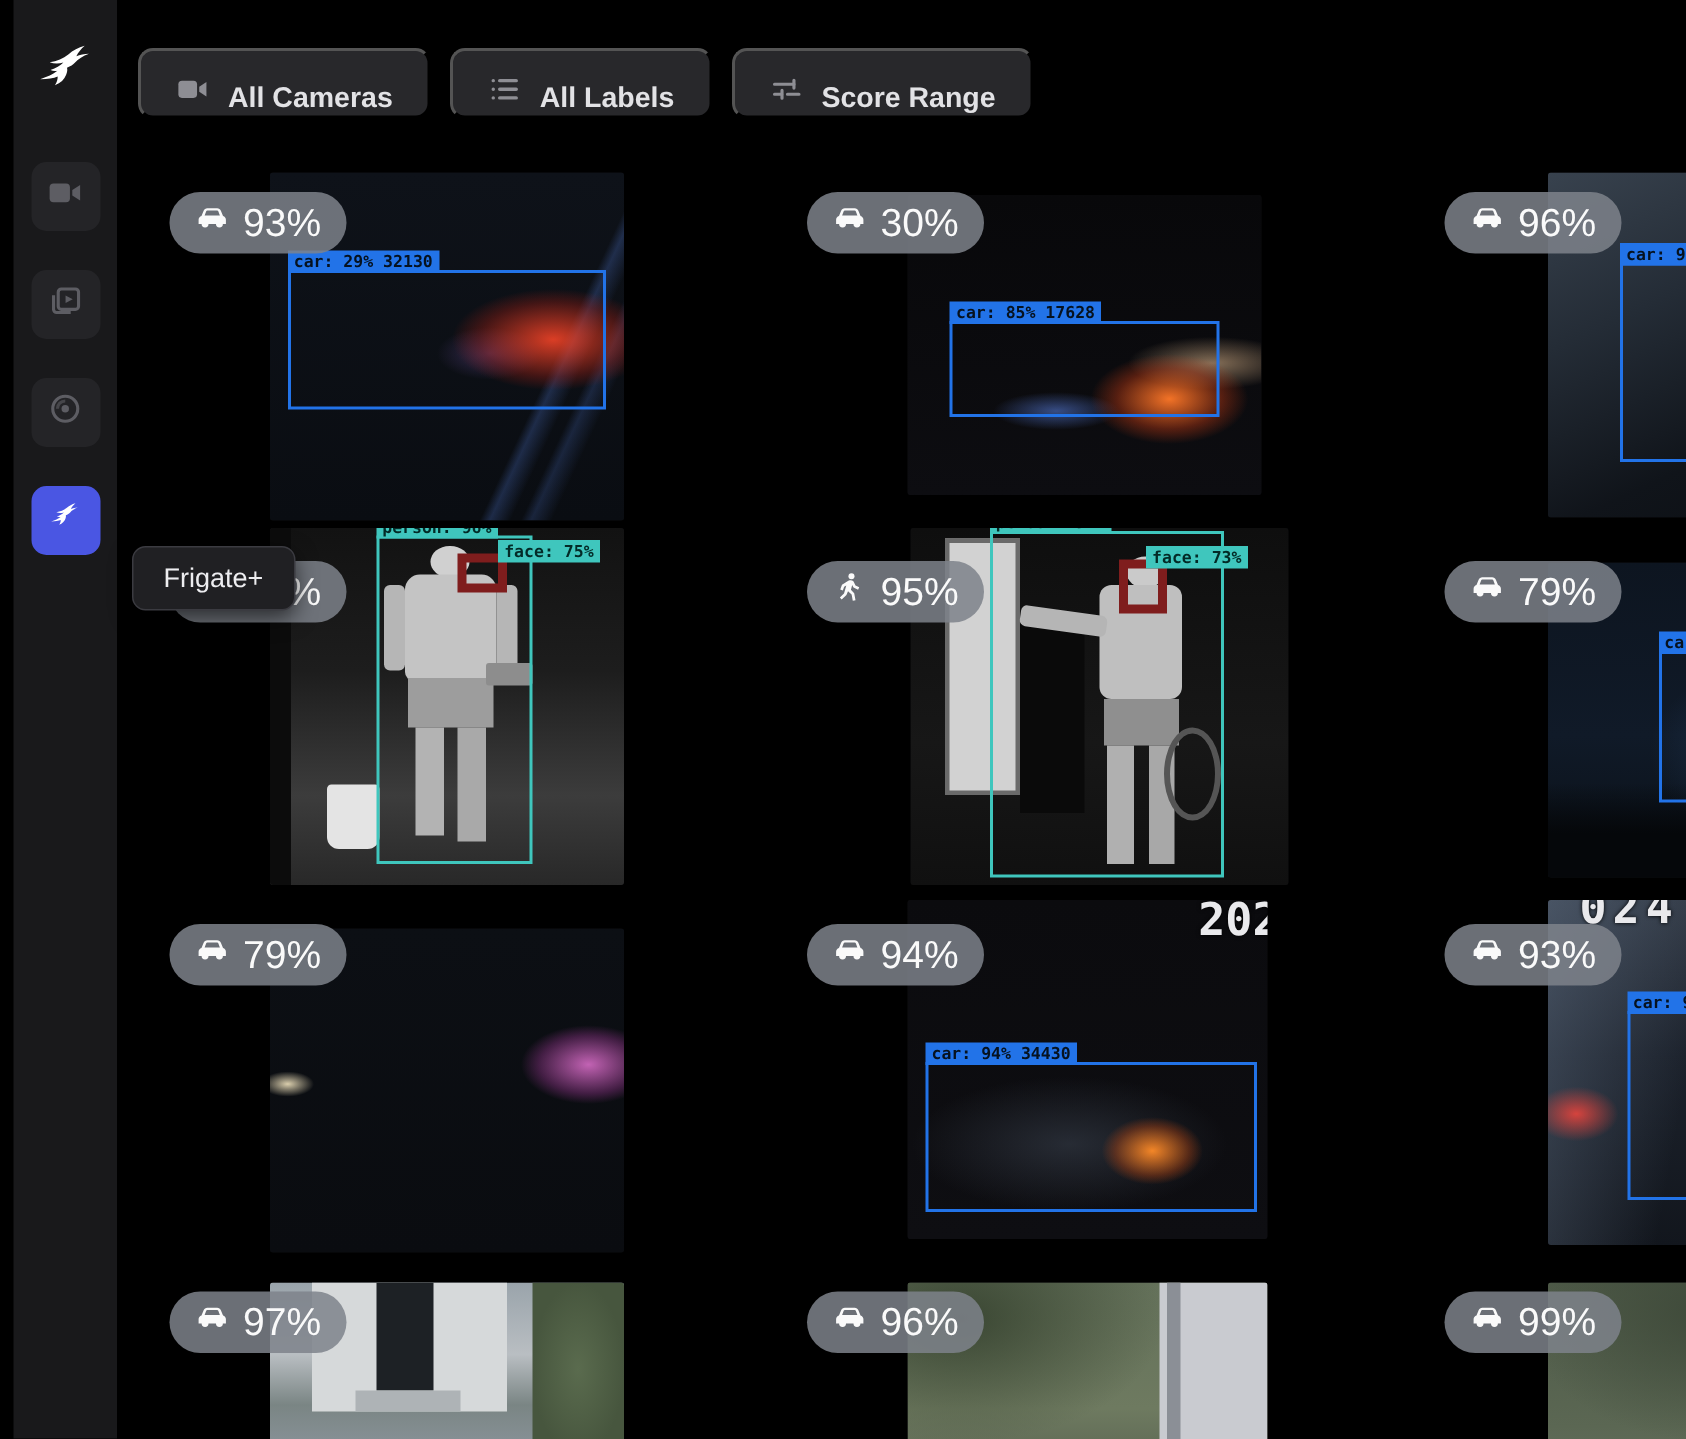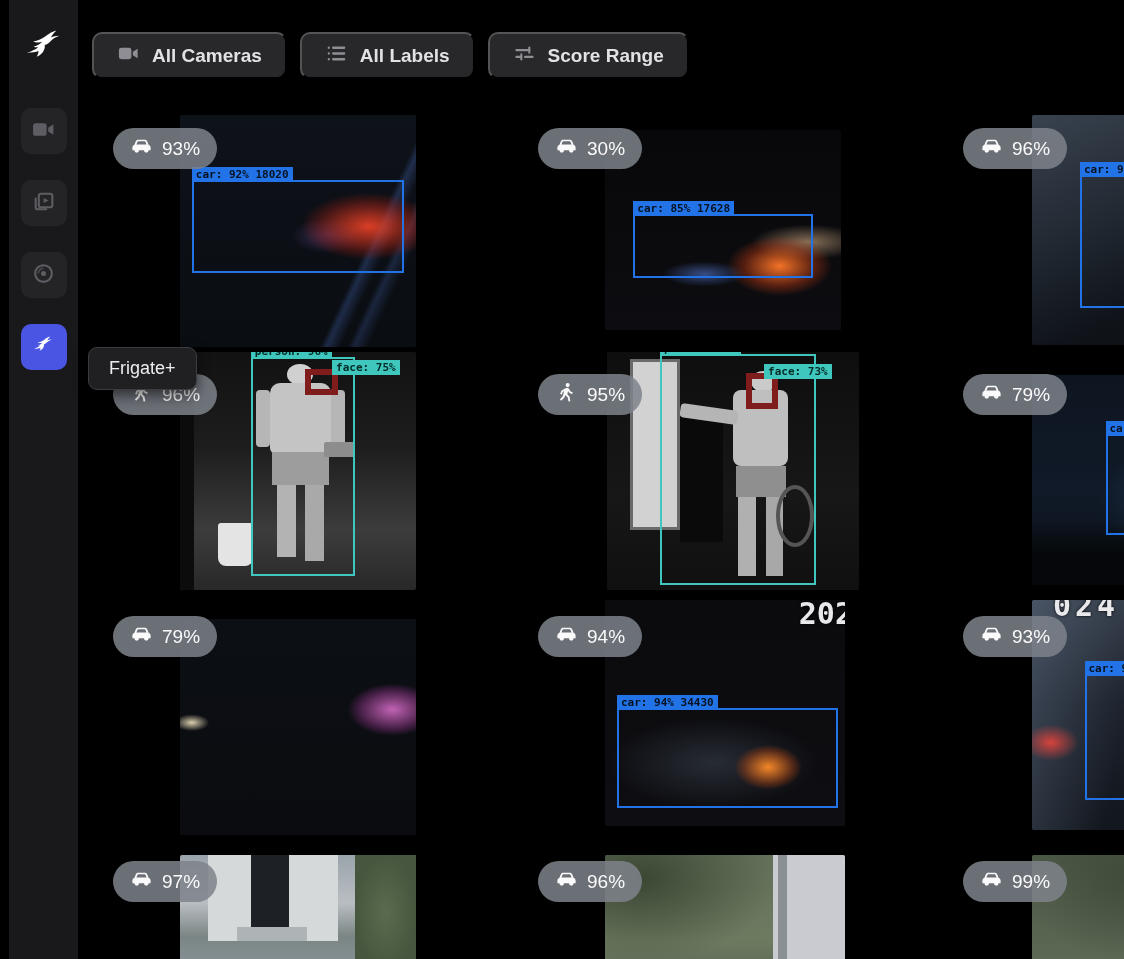--- a/index.html
+++ b/index.html
@@ -8,21 +8,21 @@
   
   .sidebar { position:absolute; left:0; top:0; bottom:0; width:78px; background:#000; z-index:30; }
   .sidebar-panel { position:absolute; left:9px; top:0; bottom:0; width:69px; background:#19191b; display:flex; flex-direction:column; align-items:center; padding-top:24px; }
   .logo { width:46px; height:46px; color:#fff; margin-bottom:38px; }
   .navbtn { width:46px; height:46px; border-radius:10px; background:#242427; color:#5d5d63; display:flex; align-items:center; justify-content:center; margin-bottom:26px; cursor:pointer; }
   .navbtn svg { width:25px; height:25px; }
   .navbtn.active { background:#4a56e3; color:#fff; }
 
   
   .filterbar { position:absolute; left:78px; top:32px; display:flex; gap:13px; padding-left:14px; z-index:10; }
-  .chip { display:inline-flex; align-items:center; gap:12px; height:47px; padding:0 23px; background:#28282b; border-radius:10px; color:#e2e2e5; font-size:19px; font-weight:700; cursor:pointer; white-space:nowrap; }
+  .chip { display:inline-flex; align-items:flex-end; gap:12px; height:47px; padding:0 23px; background:#28282b; border-radius:10px; color:#e2e2e5; font-size:19px; font-weight:700; cursor:pointer; white-space:nowrap; }
   .chip svg { width:23px; height:23px; color:#8e8e94; }
 
   
   .grid { position:absolute; left:100px; top:98px; display:grid; grid-template-columns:425px 425px 425px; grid-template-rows:249px 250px 246px 249px; }
   .tile { position:relative; }
   .imgbox { position:absolute; overflow:hidden; background:#0a0a0c; border-radius:2px; }
 
   
   .t0  .imgbox { left:80px; top:17px; width:236px; height:232px; }
   .t1  .imgbox { left:80px; top:32px; width:236px; height:200px; }
@@ -31,26 +31,26 @@
   .t4  .imgbox { left:82px; top:5px;  width:252px; height:238px; }
   .t5  .imgbox { left:82px; top:28px; width:210px; height:210px; }
   .t6  .imgbox { left:80px; top:22px; width:236px; height:216px; }
   .t7  .imgbox { left:80px; top:3px;  width:240px; height:226px; }
   .t8  .imgbox { left:82px; top:3px;  width:210px; height:230px; }
   .t9  .imgbox { left:80px; top:12px; width:236px; height:240px; }
   .t10 .imgbox { left:80px; top:12px; width:240px; height:240px; }
   .t11 .imgbox { left:82px; top:12px; width:210px; height:240px; }
 
   
-  .badge { position:absolute; left:13px; display:inline-flex; align-items:center; gap:9px; height:41px; padding:0 17px; border-radius:21px; background:rgba(126,130,139,.85); color:#fafafa; font-size:19px; font-weight:500; z-index:5; }
+  .badge { position:absolute; left:13px; display:inline-flex; align-items:center; gap:9px; height:41px; padding:0 17px; border-radius:21px; background:rgba(126,130,139,.85); color:#fafafa; font-size:26px; font-weight:500; z-index:5; }
   .badge svg { width:23px; height:23px; }
   .row1 .badge { top:30px; } .row2 .badge { top:27px; } .row3 .badge { top:19px; } .row4 .badge { top:18px; }
 
   
-  .tooltip { position:absolute; left:88px; top:347px; background:#202023; border:1px solid #3b3b41; border-radius:9px; padding:10px 20px; color:#ededf0; font-size:18px; z-index:40; box-shadow:0 5px 14px rgba(0,0,0,.6); }
+  .tooltip { position:absolute; left:88px; top:364px; background:#202023; border:1px solid #3b3b41; border-radius:9px; padding:10px 20px; color:#ededf0; font-size:18px; z-index:40; box-shadow:0 5px 14px rgba(0,0,0,.6); }
 
   
   .scene { position:absolute; inset:0; }
   .scene > div { position:absolute; }
   .bbox { position:absolute; border:2px solid #2273e8; }
   .tag { position:absolute; left:-2px; bottom:100%; background:#2273e8; color:#06121f; font:700 11px/15px "DejaVu Sans Mono",monospace; padding:0 4px; white-space:nowrap; }
   .bbox.cyan, .facebox { border-color:#3fc6bd; }
   .bbox.cyan .tag, .facebox .tag { background:#3fc6bd; color:#032b27; }
   .facebox { position:absolute; border:6px solid #7f1d1d;text-decoration:underline; }
   .tag-right { left:100%; bottom:100%; }
@@ -229,21 +229,21 @@
   <div class="tile t0 row1">
     <div class="badge">
       <span><svg viewBox="0 0 24 24" fill="currentColor">
             <path d="M4.5 10.5 6 6.8C6.4 5.7 7.4 5 8.6 5h6.8c1.2 0 2.2.7 2.6 1.8l1.5 3.7c1.2.3 2 1.4 2 2.6V16h-2.1a2.4 2.4 0 0 1-4.8 0H9.4a2.4 2.4 0 0 1-4.8 0H2.5v-2.9c0-1.2.8-2.3 2-2.6Zm2.2-.5h10.6l-1.1-2.8a.9.9 0 0 0-.8-.6H8.6a.9.9 0 0 0-.8.6L6.7 10Z"></path>
           </svg></span>
       <span>93%</span>
     </div>
     <div class="imgbox">
       <div class="scene"></div>
       <div class="bbox">
-        <span class="tag">car: 92% 18020</span>
+        <span class="tag">car: 29% 32130</span>
       </div>
     </div>
   </div>
 
   <div class="tile t1 row1">
     <div class="badge">
       <span><svg viewBox="0 0 24 24" fill="currentColor">
             <path d="M4.5 10.5 6 6.8C6.4 5.7 7.4 5 8.6 5h6.8c1.2 0 2.2.7 2.6 1.8l1.5 3.7c1.2.3 2 1.4 2 2.6V16h-2.1a2.4 2.4 0 0 1-4.8 0H9.4a2.4 2.4 0 0 1-4.8 0H2.5v-2.9c0-1.2.8-2.3 2-2.6Zm2.2-.5h10.6l-1.1-2.8a.9.9 0 0 0-.8-.6H8.6a.9.9 0 0 0-.8.6L6.7 10Z"></path>
           </svg></span>
       <span>30%</span>

